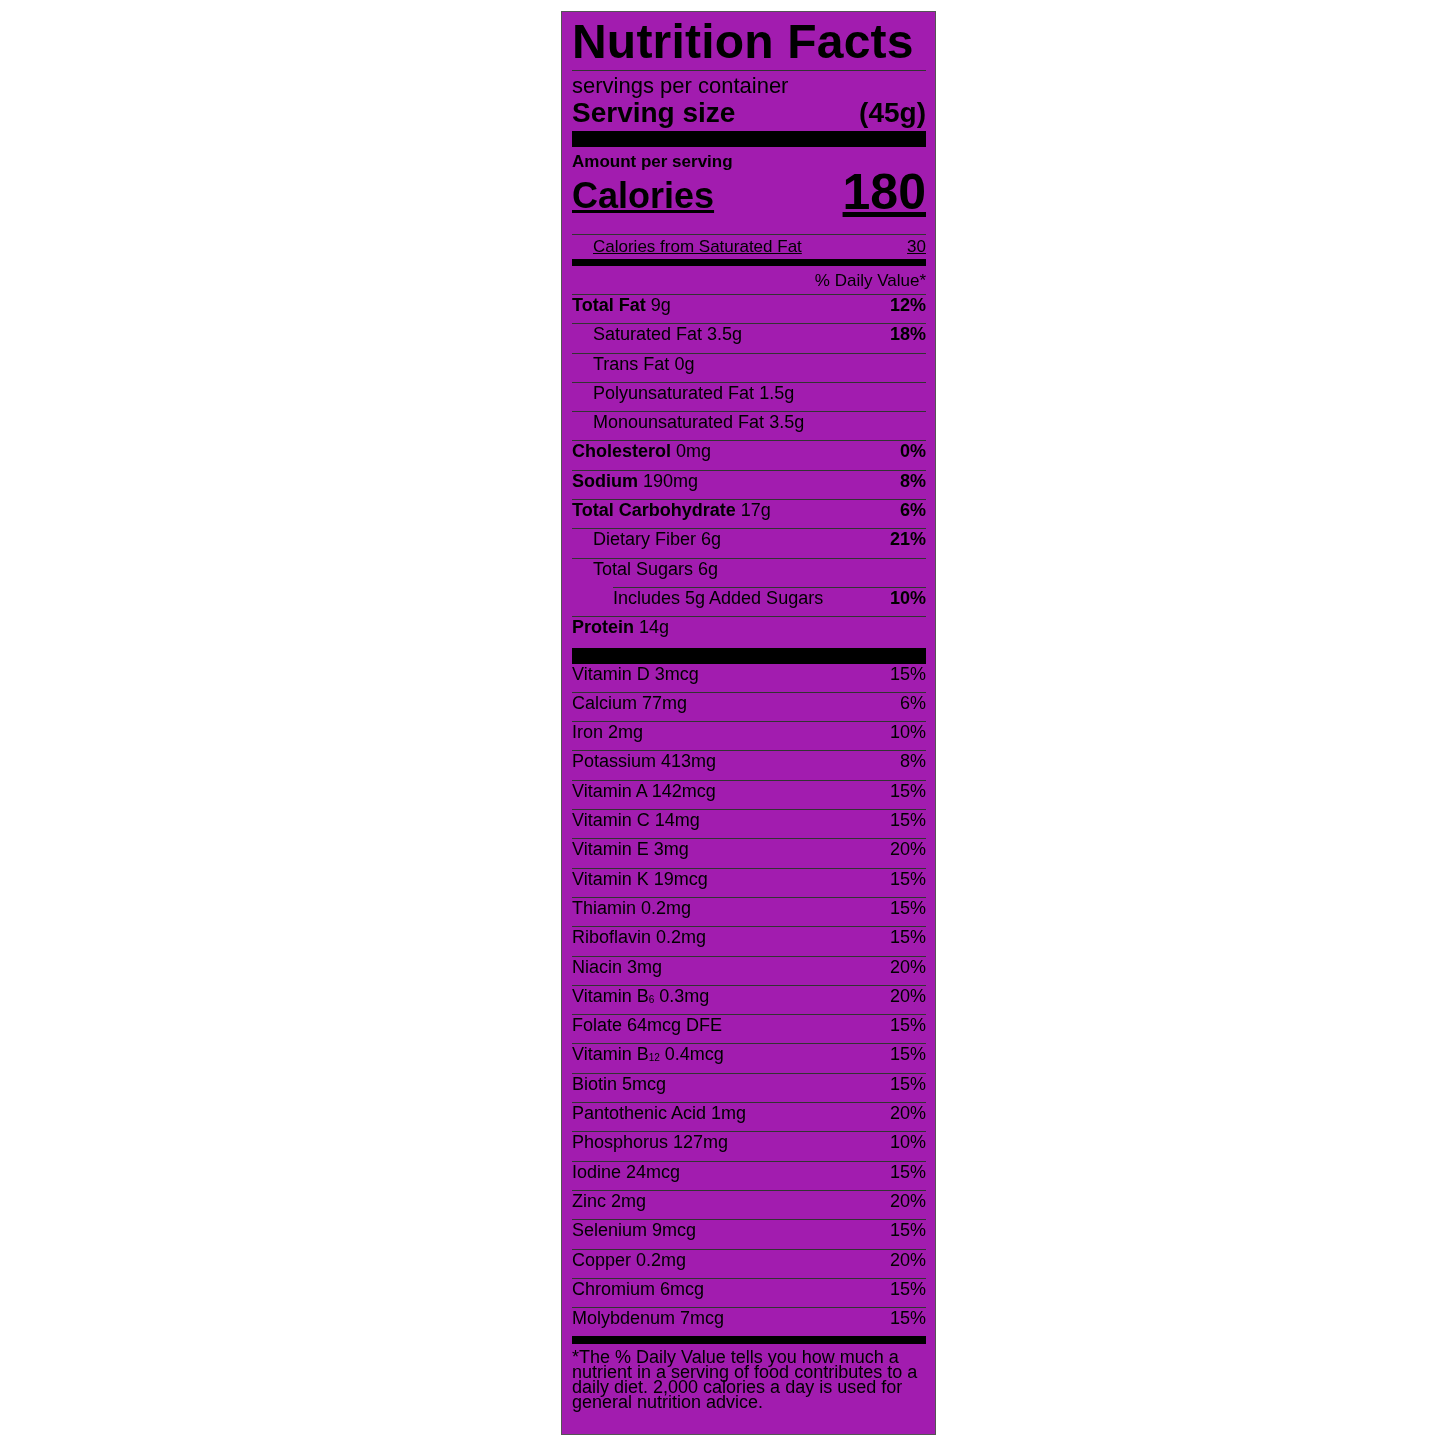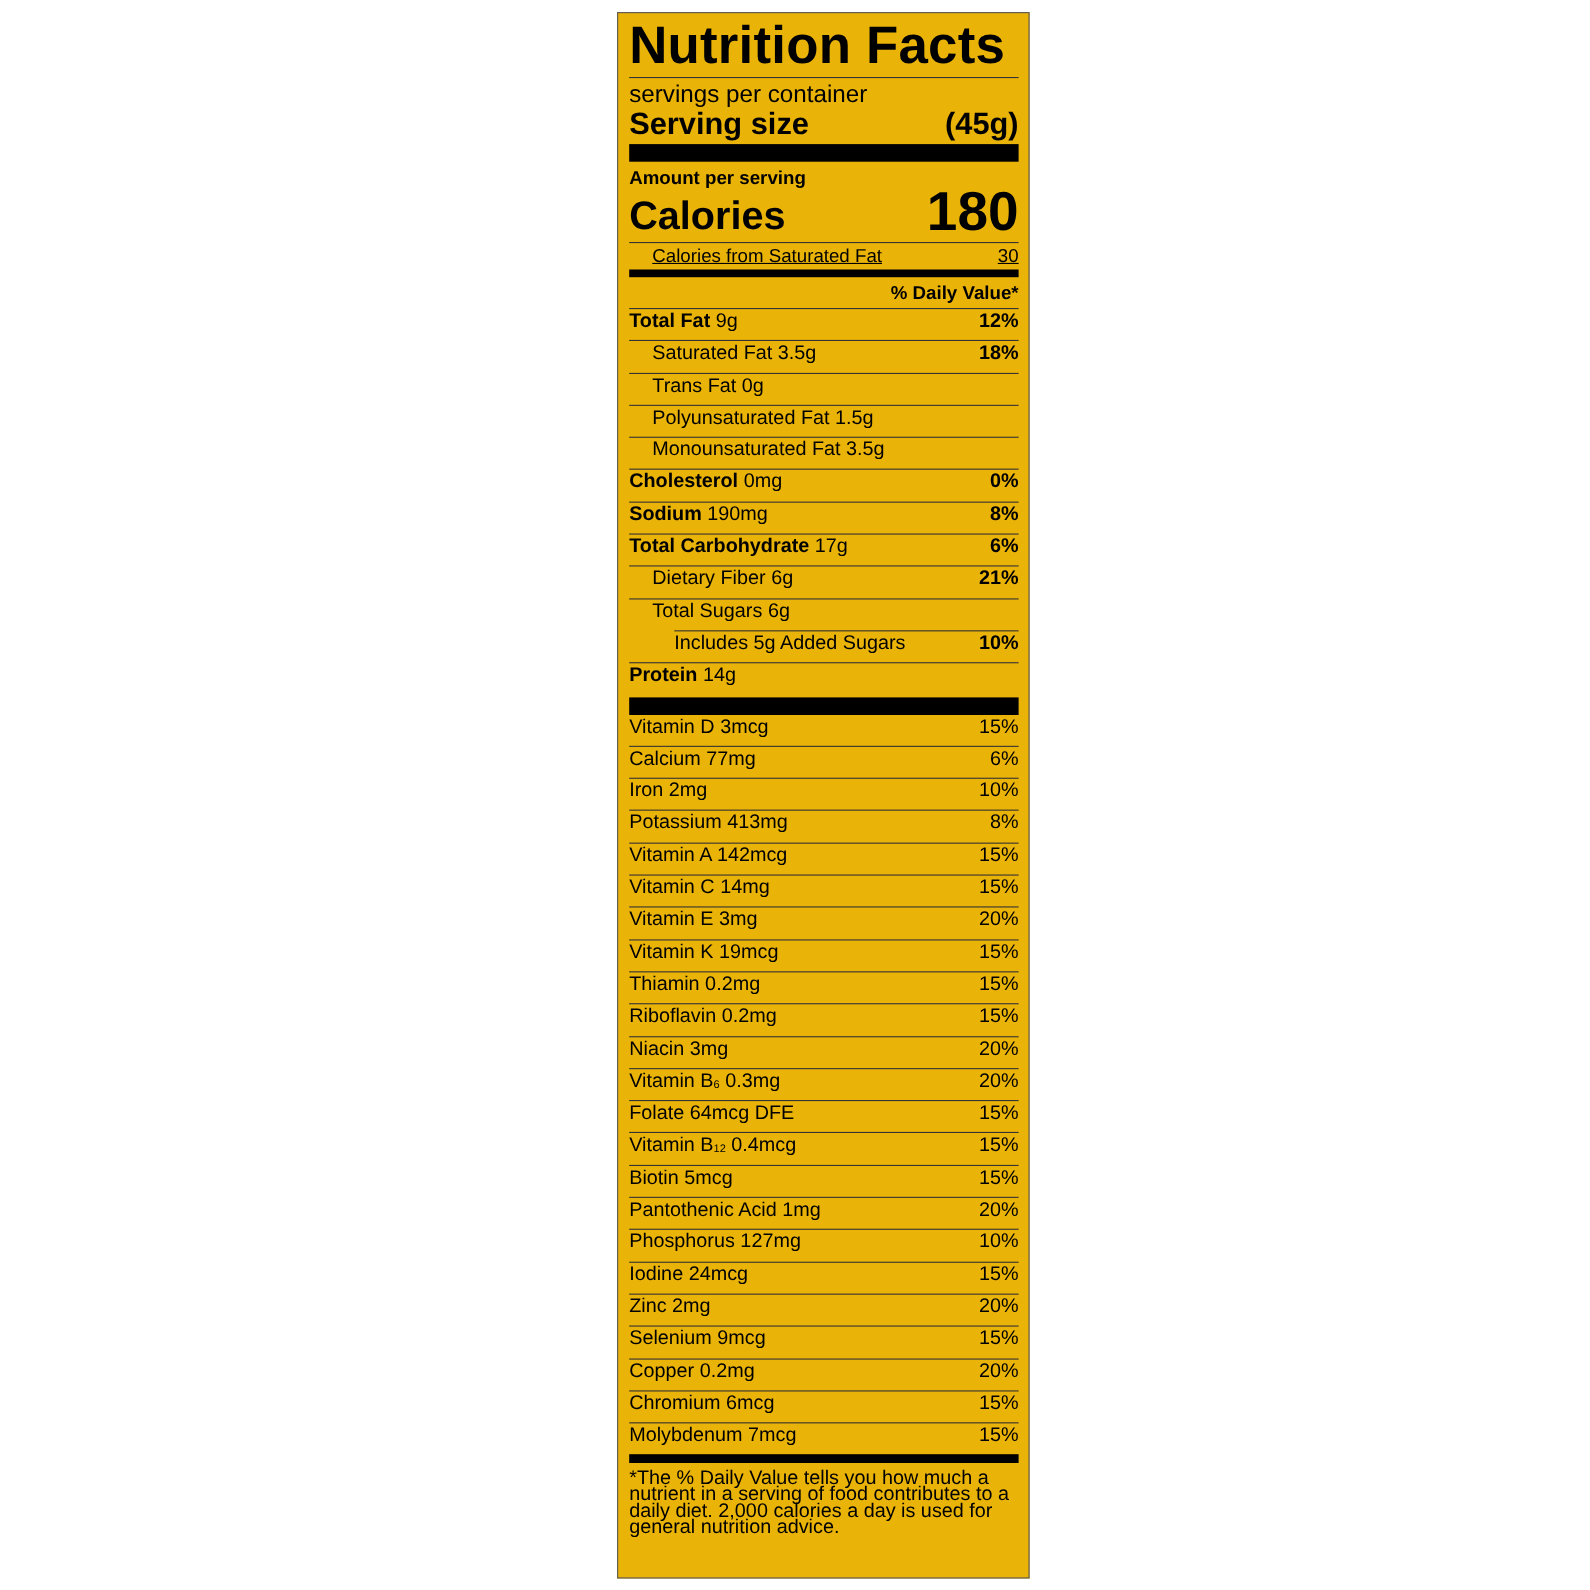--- a/index.html
+++ b/index.html
@@ -1,41 +1,41 @@
 <!DOCTYPE html>
 <html><head>
   <meta charset="utf-8">
   <style>
     html, body { margin: 0; padding: 0; background: #ffffff; }
     body { width: 1445px; height: 1445px; position: relative; font-family: "Liberation Sans", sans-serif; color: #000; }
     .label {
       position: absolute; left: 561px; top: 11px; width: 375px; height: 1424px;
-      border: 1px solid #555; box-sizing: border-box; background: #eab308;
+      border: 1px solid #555; box-sizing: border-box; background: #a21caf;
     }
     .inner { position: absolute; left: 10px; right: 9px; top: 0; }
     .title { font-weight: bold; font-size: 48px; line-height: 56px; margin-top: 2px; letter-spacing: 0.2px; white-space: nowrap; }
     .hr-thin { height: 1px; background: #333; }
     .hr-med { height: 4px; background: #000; }
     .hr-thick { height: 16px; background: #000; }
     .spc { font-size: 22px; line-height: 26px; margin-top: 2px; }
     .ssize { display: flex; justify-content: space-between; font-weight: bold; font-size: 28px; line-height: 28px; margin-bottom: 4px; }
     .aps { font-weight: bold; font-size: 17px; line-height: 20px; margin-top: 5px; }
-    .cal { display: flex; justify-content: space-between; align-items: flex-end; font-weight: bold; height: 44px; margin-bottom: 4px; }
+    .cal { display: flex; justify-content: space-between; align-items: flex-end; font-weight: bold; height: 44px; margin-bottom: 18px; text-decoration: underline; }
     .cal .lbl { font-size: 36px; line-height: 40px; }
     .cal .val { font-size: 50px; line-height: 48px; }
     .row { display: flex; justify-content: space-between; align-items: flex-start; height: 28.3px; font-size: 18px; border-bottom: 1px solid #333; box-sizing: content-box; }
     .row.noline { border-bottom: none; }
     .row .pct { font-weight: bold; }
     .row.vit .pct { font-weight: normal; }
     .ind1 { padding-left: 21px; }
     .ind2 { padding-left: 41px; }
     .row.sub2line { border-bottom: none; position: relative; }
     .line-ind2 { height: 1px; background: #333; margin-left: 41px; }
     .b { font-weight: bold; }
-    .dvhead { text-align: right; font-weight: bold; font-size: 17px; height: 28px; line-height: 30px; border-bottom: 1px solid #333; }
+    .dvhead { text-align: right; font-weight: normal; font-size: 17px; height: 28px; line-height: 30px; border-bottom: 1px solid #333; }
     .calsat { display: flex; justify-content: space-between; font-size: 17px; height: 24px; line-height: 24px; padding-left: 21px; text-decoration: underline; }
     .foot { font-size: 18px; line-height: 15px; margin-top: 6px; }
     sub.small { font-size: 10px; vertical-align: baseline; position: relative; top: 1px; }
   </style>
 </head>
 <body>
 
 <div class="label">
   <div class="inner">
     <div class="title">Nutrition Facts</div>

